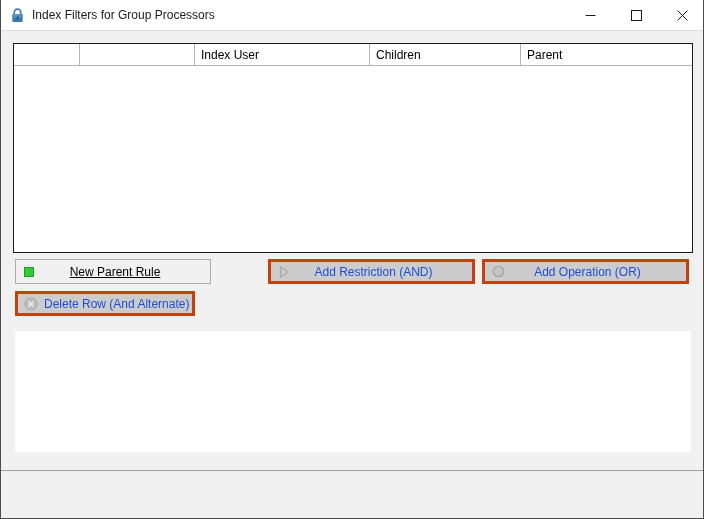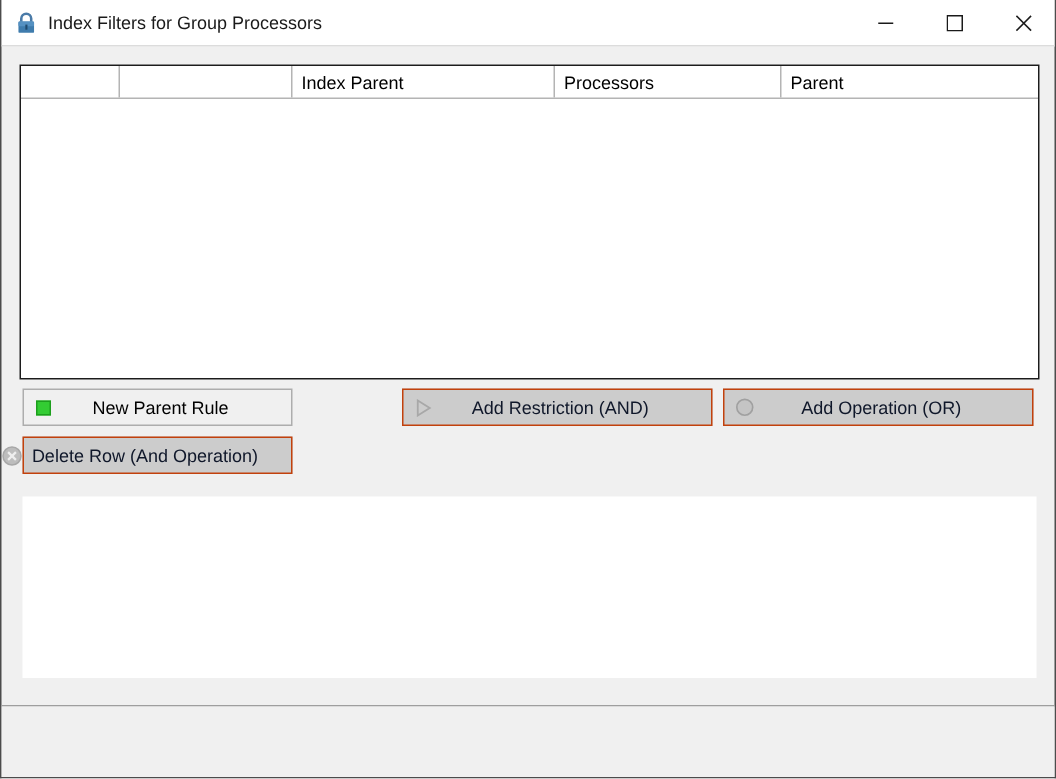--- a/index.html
+++ b/index.html
@@ -105,39 +105,38 @@
     font-size: 12px;
     user-select: none;
   }
   .btn.enabled {
     background: #f0f0f0;
     border: 1px solid #adadad;
     color: #000000;
   }
   .btn.disabled {
     background: #cccccc;
-    border: 1px solid #c2410c;
-    color: #0f172a;
-    justify-content: flex-end;
+    border: 3px solid #c2410c;
+    color: #1d4ed8;
   }
   .btn .btn-ico {
     width: 26px;
     display: flex;
     align-items: center;
     justify-content: center;
     flex: 0 0 auto;
   }
   .btn .btn-label {
     flex: 1 1 auto;
     text-align: center;
     padding-right: 22px;
     white-space: nowrap;
   }
 
-  #btn-new-parent     { left: 14px;  top: 259px; width: 180px; }
+  #btn-new-parent     { left: 14px;  top: 259px; width: 196px; text-decoration: underline; }
   #btn-add-restrict   { left: 267px; top: 259px; width: 207px; }
   #btn-add-alternate  { left: 481px; top: 259px; width: 207px; }
   #btn-delete-row     { left: 14px;  top: 291px; width: 180px; }
 
   .sq-green {
     width: 10px; height: 10px;
     background: #33cc33;
     border: 1px solid #1d9e1d;
     box-sizing: border-box;
   }
@@ -196,22 +195,22 @@
         <line x1="0.6" y1="0.6" x2="10.4" y2="10.4" stroke="#1a1a1a" stroke-width="1"></line>
         <line x1="10.4" y1="0.6" x2="0.6" y2="10.4" stroke="#1a1a1a" stroke-width="1"></line>
       </svg>
     </div>
   </div>
 
   <div class="grid">
     <div class="grid-header">
       <div class="gh-cell" style="width:66px"></div>
       <div class="gh-cell" style="width:115px"></div>
-      <div class="gh-cell" style="width:175px">Index Parent</div>
-      <div class="gh-cell" style="width:151px">Processors</div>
+      <div class="gh-cell" style="width:175px">Index User</div>
+      <div class="gh-cell" style="width:151px">Children</div>
       <div class="gh-cell" style="width:99px">Parent</div>
     </div>
     <div class="grid-body"></div>
   </div>
 
   <div class="btn enabled" id="btn-new-parent">
     <span class="btn-ico">
       <span class="sq-green"></span>
     </span>
     <span class="btn-label">New Parent Rule</span>
@@ -236,21 +235,21 @@
   </div>
 
   <div class="btn disabled" id="btn-delete-row">
     <span class="btn-ico">
       <svg width="14" height="14" viewBox="0 0 14 14">
         <circle cx="7" cy="7" r="6" fill="#bdbdbd" stroke="#a8a8a8" stroke-width="1"></circle>
         <line x1="4.4" y1="4.4" x2="9.6" y2="9.6" stroke="#eeeeee" stroke-width="1.5"></line>
         <line x1="9.6" y1="4.4" x2="4.4" y2="9.6" stroke="#eeeeee" stroke-width="1.5"></line>
       </svg>
     </span>
-    <span class="btn-label">Delete Row (And Operation)</span>
+    <span class="btn-label">Delete Row (And Alternate)</span>
   </div>
 
   <div class="detail-panel"></div>
 
   <div class="footer-sep"></div>
   <div class="footer">
     
     
     
   </div>

